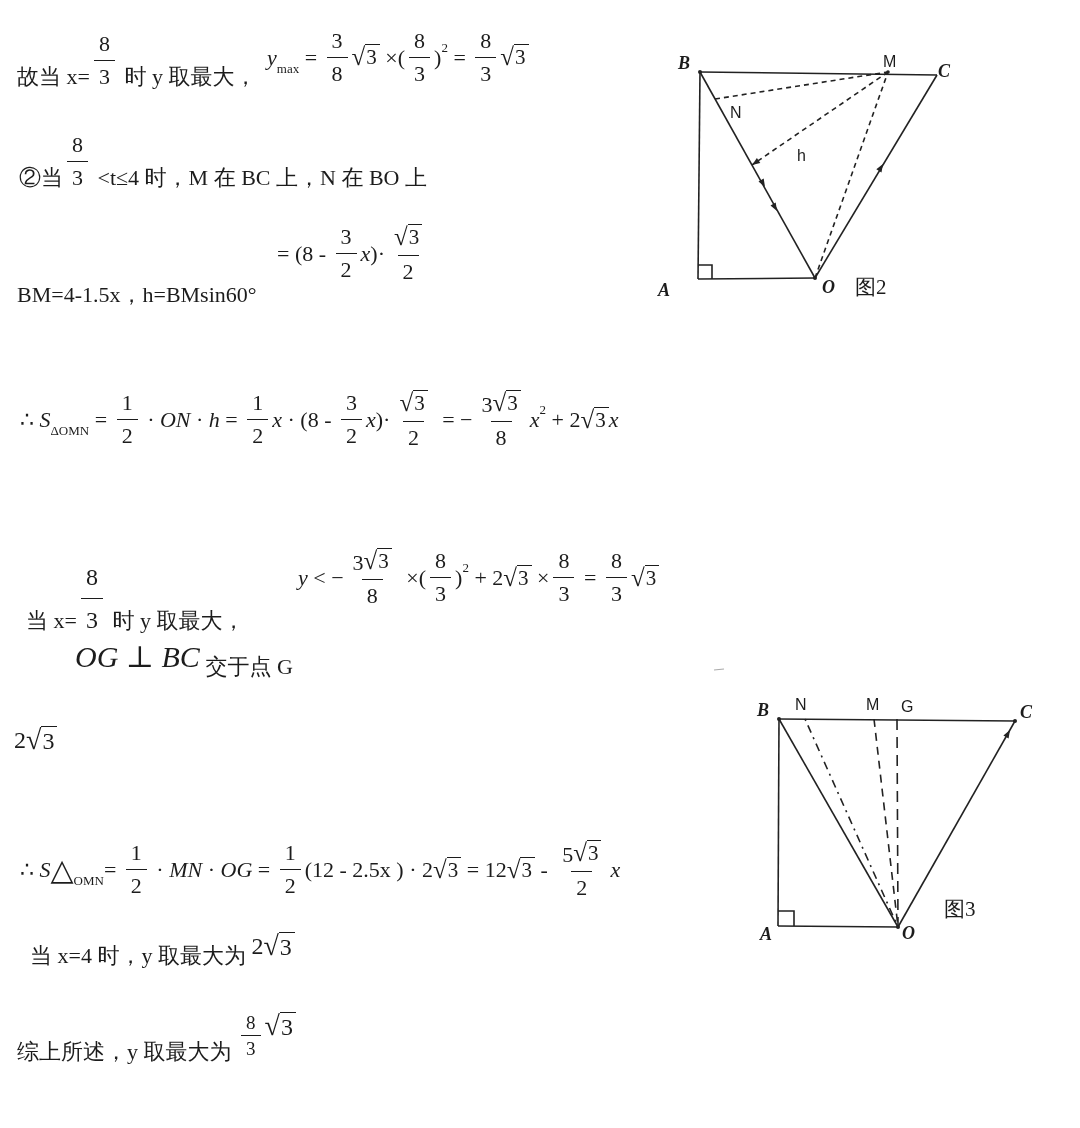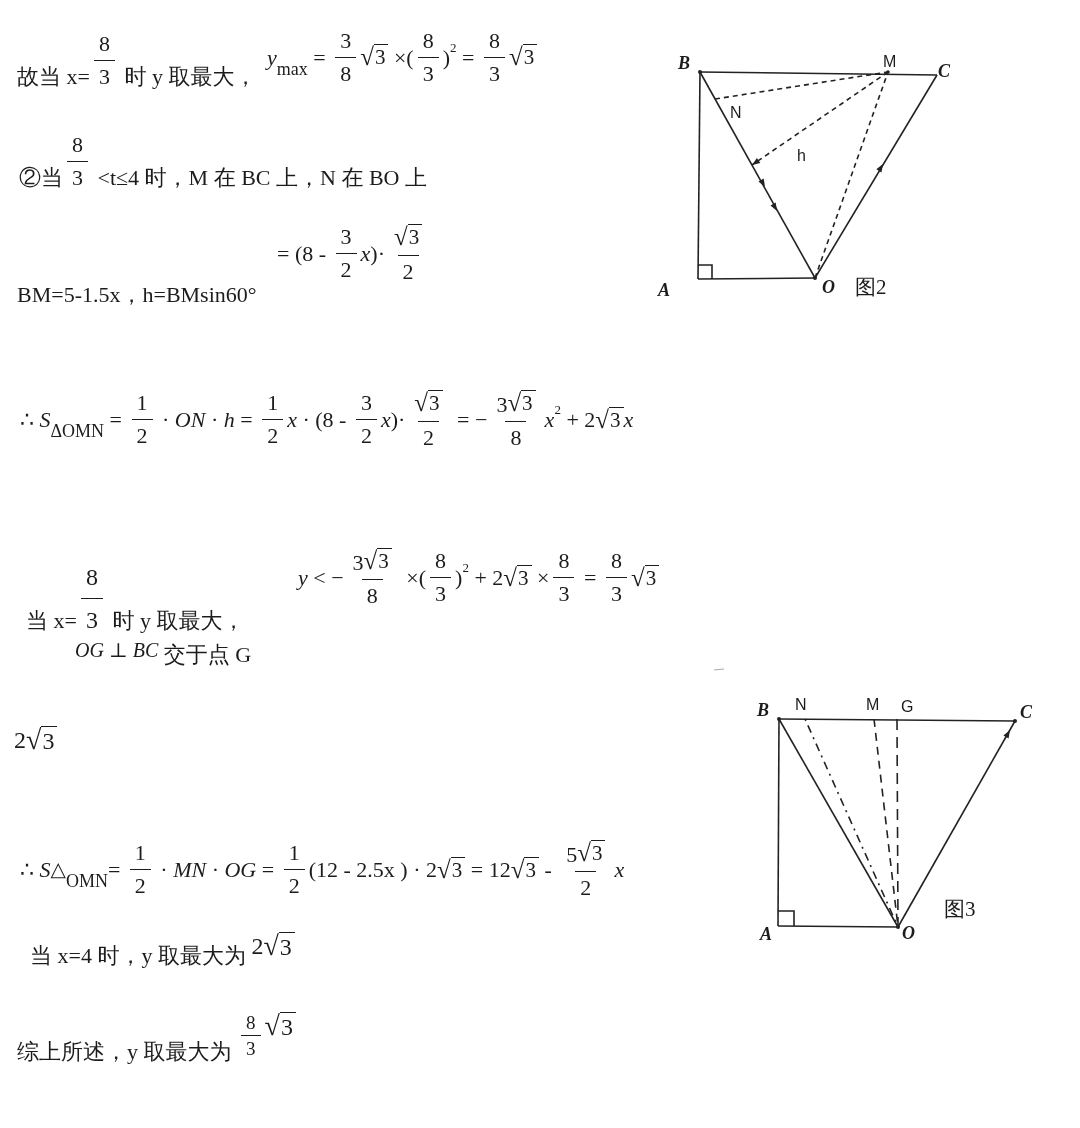--- a/index.html
+++ b/index.html
@@ -7,22 +7,22 @@
     width:1080px; height:1128px; position:relative;
     background:#ffffff; color:#1c1c1c;
     font-family:"Liberation Serif","DejaVu Serif",serif;
     overflow:hidden;
   }
   .line { position:absolute; display:flex; white-space:pre; }
   .fe { align-items:flex-end; }
   .fc { align-items:center; }
   .t  { font-size:22px; line-height:1.25; white-space:pre; }
   .it { font-style:italic; }
-  .big { font-size:20px; }
-  .sub { font-size:18px; position:relative; top:11px; line-height:1; }
+  .big { font-size:30px; }
+  .sub { font-size:13px; position:relative; top:11px; line-height:1; }
   .sup { font-size:13px; position:relative; top:-10px; line-height:1; }
   .frac { display:inline-flex; flex-direction:column; align-items:center; margin:0 4px; line-height:1; }
   .fn { padding:2px 5px 5px; font-size:22px; display:inline-flex; align-items:flex-end; line-height:1; }
   .fd { padding:5px 5px 2px; font-size:22px; border-top:1.8px solid #1c1c1c; line-height:1; }
   .frac.bigf .fn, .frac.bigf .fd { font-size:24px; }
   .frac.bigf .fn { padding-bottom:9px; } .frac.bigf .fd { padding-top:9px; }
   .frac.smf .fn, .frac.smf .fd { font-size:19px; }
   .frac.smf .fn { padding-bottom:3px; } .frac.smf .fd { padding-top:3px; }
   .sqrt { display:inline-flex; align-items:flex-start; line-height:1; }
   .sg { font-size:25px; line-height:1; }
@@ -83,21 +83,21 @@
 <div class="line fe" style="left:19px; top:132px;">
   <span class="t">②当</span>
   <span class="frac">
     <span class="fn">8</span>
     <span class="fd">3</span>
   </span>
   <span class="t"> &lt;t≤4 时，M 在 BC 上，N 在 BO 上</span>
 </div>
 
 <div class="line" style="left:17px; top:281px;">
-  <span class="t">BM=5-1.5x，h=BMsin60°</span>
+  <span class="t">BM=4-1.5x，h=BMsin60°</span>
 </div>
 
 <div class="line fc" style="left:277px; top:222px;">
   <span class="t">= (8 - </span>
   <span class="frac">
     <span class="fn">3</span>
     <span class="fd">2</span>
   </span>
   <span class="t it">x</span>
   <span class="t">)·</span>

